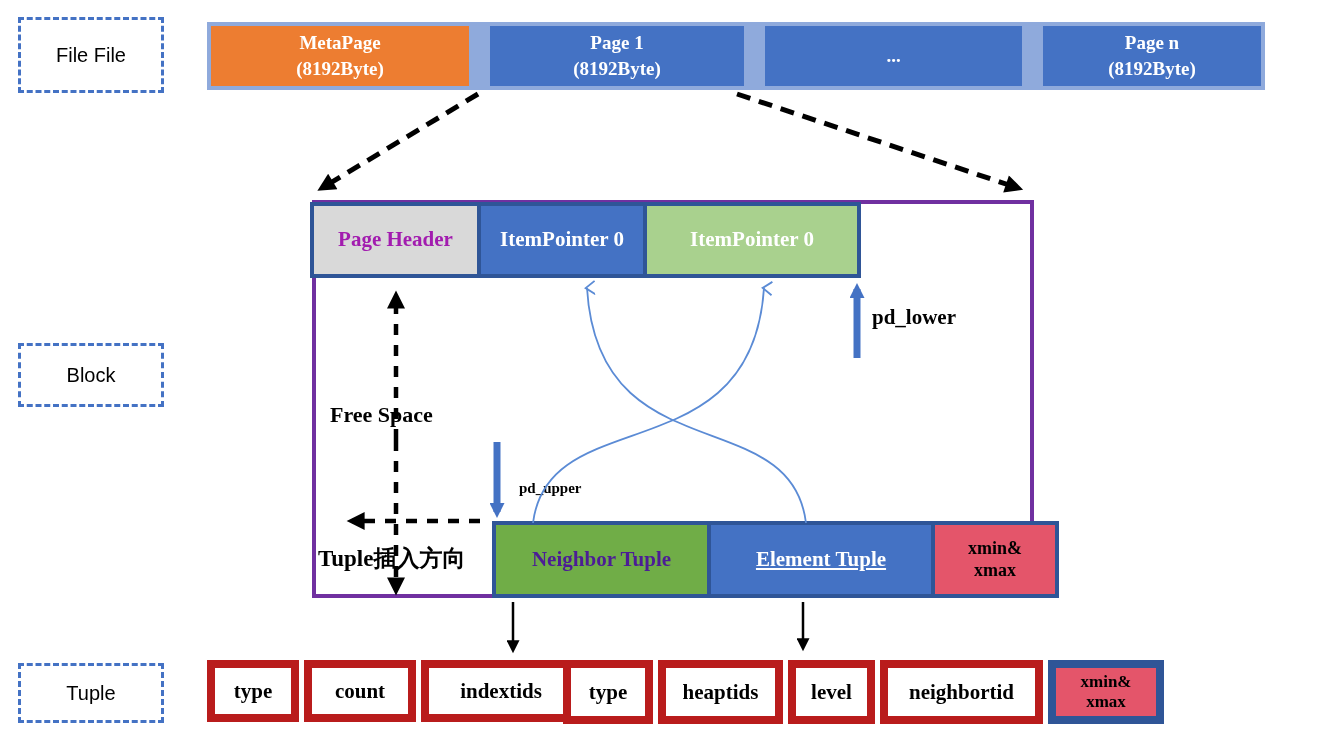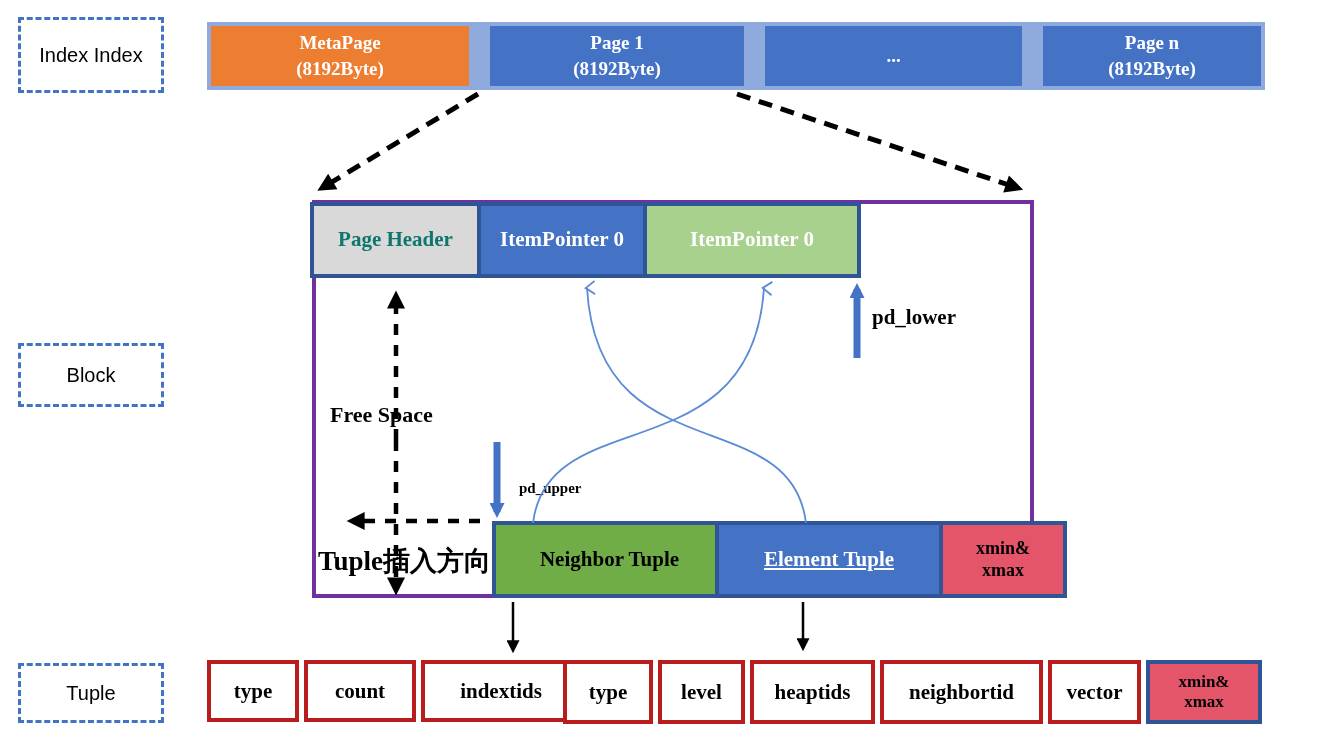--- a/index.html
+++ b/index.html
@@ -22,45 +22,45 @@
     color:#fff;font-weight:bold;font-size:19px;line-height:1.35;text-align:center;
   }
   
   .block-box{border:4px solid #7030A0;background:#fff;}
   
   .cell-row{background:#2F5597;display:flex;gap:4px;padding:4px;}
   .cell{
     display:flex;flex-direction:column;align-items:center;justify-content:center;
     font-weight:bold;font-size:21px;line-height:1.2;text-align:center;
   }
-  .c-gray{background:#D9D9D9;color:#0f766e;}
+  .c-gray{background:#D9D9D9;color:#a21caf;}
   .c-blue{background:#4472C4;color:#fff;}
   .c-lgreen{background:#A9D18E;color:#fff;}
-  .c-green{background:#70AD47;color:#000000;padding-left:8px;}
+  .c-green{background:#70AD47;color:#4c1d95;}
   .c-red{background:#E4556A;color:#000;font-size:18px;}
   
   .ann{font-weight:bold;font-size:22px;color:#000;white-space:nowrap;}
   .ann-bg{background:#fff;padding:0 2px;}
   
   .ftable{display:flex;gap:5px;}
   .fcell{
-    border:4px solid #b91c1c;background:#fff;display:flex;flex-direction:column;
+    border:8px solid #b91c1c;background:#fff;display:flex;flex-direction:column;
     align-items:center;justify-content:center;font-weight:bold;font-size:21px;
     line-height:1.15;text-align:center;box-sizing:border-box;
   }
   .fcell.red{border-color:#2F5597;background:#E4556A;font-size:17px;}
   svg.overlay{position:absolute;left:0;top:0;pointer-events:none;}
 </style>
 </head>
 <body>
 
 <div id="canvas">
 
   <div class="abs dashed-label" style="left:18px;top:17px;width:146px;height:76px;">
-    <span>Index Index</span>
+    <span>File File</span>
   </div>
   <div class="abs dashed-label" style="left:18px;top:343px;width:146px;height:64px;">
     <span>Block</span>
   </div>
   <div class="abs dashed-label" style="left:18px;top:663px;width:146px;height:60px;justify-content:center;">
     <span>Tuple</span>
   </div>
 
   <div class="abs bar" style="left:207px;top:22px;width:1058px;height:68px;">
     <div class="seg" style="width:258px;background:#ED7D31;">
@@ -109,51 +109,48 @@
 
   <div class="abs ann ann-bg" style="left:328px;top:402px;">
     <span>Free Space</span>
   </div>
   <div class="abs ann" style="left:872px;top:305px;font-size:21px;">
     <span>pd_lower</span>
   </div>
   <div class="abs ann" style="left:508px;top:480px;font-size:15px;margin-left:11px;">
     <span>pd_upper</span>
   </div>
-  <div class="abs ann" style="left:318px;top:543px;font-size:27px;">
+  <div class="abs ann" style="left:318px;top:543px;font-size:23px;">
     <span>Tuple插入方向</span>
   </div>
 
   <div class="abs ftable" style="left:207px;top:660px;height:62px;">
     <div class="fcell" style="width:92px;">
       <span>type</span>
       </div>
     <div class="fcell" style="width:112px;">
       <span>count</span>
       </div>
     <div class="fcell" style="width:160px;">
       <span>indextids</span>
       </div>
   </div>
 
   <div class="abs ftable" style="left:563px;top:660px;height:64px;">
     <div class="fcell" style="width:90px;">
       <span>type</span>
       </div>
+    <div class="fcell" style="width:125px;">
+      <span>heaptids</span>
+      </div>
     <div class="fcell" style="width:87px;">
       <span>level</span>
       </div>
-    <div class="fcell" style="width:125px;">
-      <span>heaptids</span>
-      </div>
     <div class="fcell" style="width:163px;">
       <span>neighbortid</span>
-      </div>
-    <div class="fcell" style="width:93px;">
-      <span>vector</span>
       </div>
     <div class="fcell red" style="width:116px;">
       <span>xmin&amp;</span>
       <span>xmax</span>
     </div>
   </div>
 
   <svg class="overlay" width="1322" height="755" viewBox="0 0 1322 755">
     <defs>
       <marker id="mBlackBig" viewBox="0 0 10 10" markerWidth="22" markerHeight="18" refX="7" refY="5" orient="auto" markerUnits="userSpaceOnUse">

